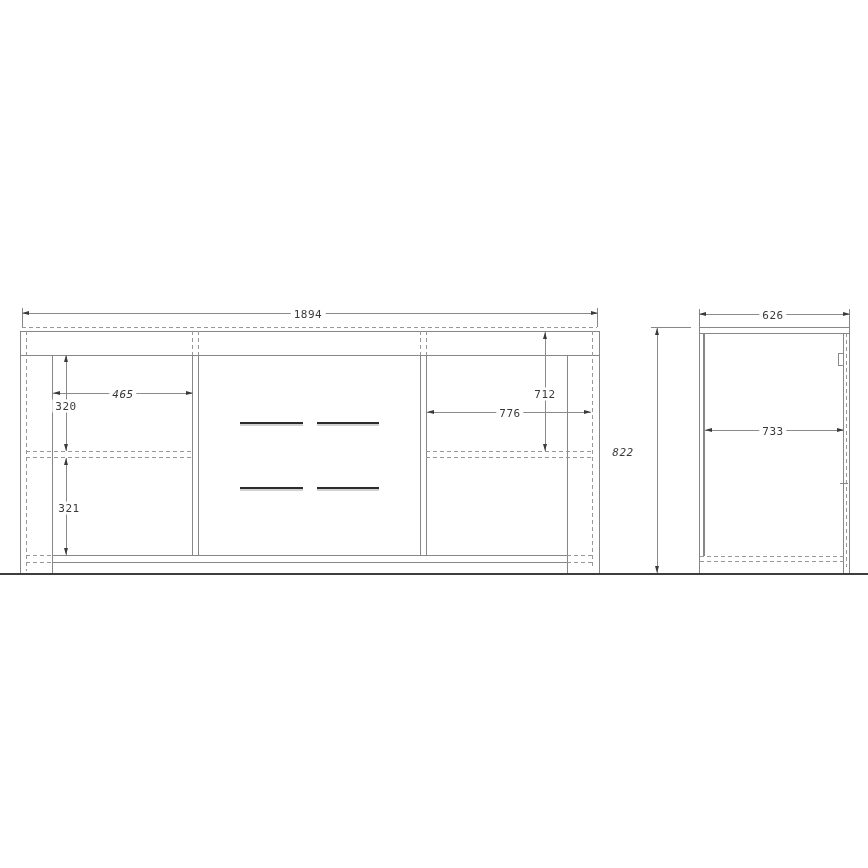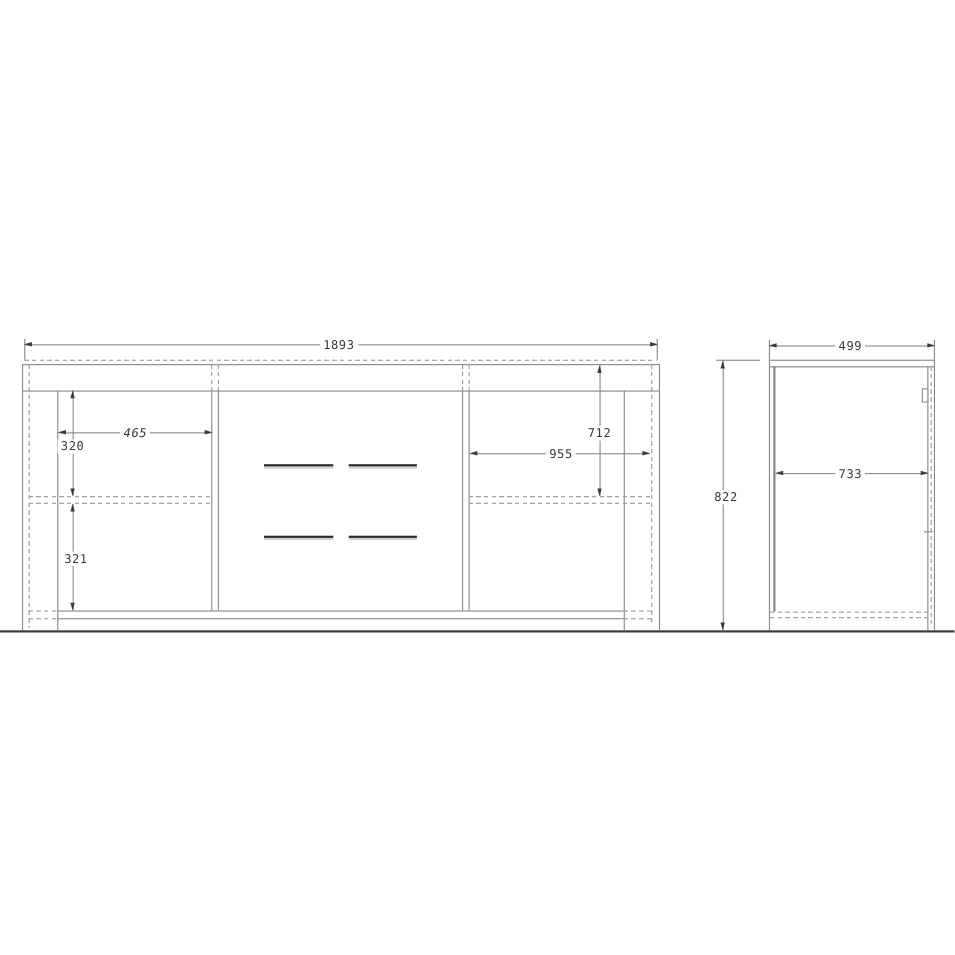--- a/index.html
+++ b/index.html
@@ -66,73 +66,73 @@
     <div class="handle" style="left:240px; top:422px; width:63px;"></div>
     <div class="handle" style="left:317px; top:422px; width:62px;"></div>
     <div class="handle" style="left:240px; top:487px; width:63px;"></div>
     <div class="handle" style="left:317px; top:487px; width:62px;"></div>
 
     <div class="ln" style="left:22px; top:308px; width:1px; height:19px;"></div>
     <div class="ln" style="left:597px; top:308px; width:1px; height:19px;"></div>
     <div class="dim" style="left:22px; top:313px; width:576px; height:1px;"></div>
     <div class="arr l" style="left:22px; top:311px;"></div>
     <div class="arr r" style="left:591px; top:311px;"></div>
-    <div class="lbl" style="left:308px; top:314px;">1893</div>
+    <div class="lbl" style="left:308px; top:314px;">1894</div>
 
     <div class="dim" style="left:53px; top:393px; width:140px; height:1px;"></div>
     <div class="arr l" style="left:53px; top:391px;"></div>
     <div class="arr r" style="left:186px; top:391px;"></div>
     <div class="lbl" style="left:123px; top:394px;font-style:italic;">465</div>
 
     <div class="dim" style="left:66px; top:355px; width:1px; height:96px;"></div>
     <div class="arr u" style="left:64px; top:355px;"></div>
     <div class="arr d" style="left:64px; top:444px;"></div>
     <div class="lbl" style="left:66px; top:406px;">320</div>
 
     <div class="dim" style="left:66px; top:458px; width:1px; height:97px;"></div>
     <div class="arr u" style="left:64px; top:458px;"></div>
     <div class="arr d" style="left:64px; top:548px;"></div>
     <div class="lbl" style="left:69px; top:508px;">321</div>
 
     <div class="dim" style="left:427px; top:412px; width:164px; height:1px;"></div>
     <div class="arr l" style="left:427px; top:410px;"></div>
     <div class="arr r" style="left:584px; top:410px;"></div>
-    <div class="lbl" style="left:510px; top:413px;">955</div>
+    <div class="lbl" style="left:510px; top:413px;">776</div>
 
     <div class="dim" style="left:545px; top:332px; width:1px; height:119px;"></div>
     <div class="arr u" style="left:543px; top:332px;"></div>
     <div class="arr d" style="left:543px; top:444px;"></div>
     <div class="lbl" style="left:545px; top:394px;">712</div>
 
     <div class="ln" style="left:651px; top:327px; width:40px; height:1px;"></div>
     <div class="dim" style="left:657px; top:328px; width:1px; height:245px;"></div>
     <div class="arr u" style="left:655px; top:328px;"></div>
     <div class="arr d" style="left:655px; top:566px;"></div>
-    <div class="lbl" style="left:660px; top:452px;">822</div>
+    <div class="lbl" style="left:623px; top:452px;font-style:italic;">822</div>
   </div>
 
   <div>
     <div class="ln" style="left:699px; top:327px; width:151px; height:1px;"></div>
     <div class="ln" style="left:699px; top:333px; width:151px; height:1px;"></div>
     <div class="ln" style="left:699px; top:327px; width:1px; height:246px;"></div>
     <div class="ln" style="left:849px; top:327px; width:1px; height:246px;"></div>
     <div class="ln" style="left:703px; top:333px; width:2px; height:223px;"></div>
     <div class="ln" style="left:843px; top:333px; width:1px; height:240px;"></div>
     <div class="dash-v" style="left:846px; top:333px; height:234px;"></div>
     <div class="notch" style="left:838px; top:353px; width:4px; height:11px;"></div>
     <div class="ln" style="left:840px; top:483px; width:8px; height:1px;"></div>
     <div class="dash-h" style="left:700px; top:556px; width:145px;"></div>
     <div class="dash-h" style="left:700px; top:561px; width:145px;"></div>
 
     <div class="ln" style="left:699px; top:309px; width:1px; height:18px;"></div>
     <div class="ln" style="left:849px; top:309px; width:1px; height:18px;"></div>
     <div class="dim" style="left:699px; top:314px; width:151px; height:1px;"></div>
     <div class="arr l" style="left:699px; top:312px;"></div>
     <div class="arr r" style="left:843px; top:312px;"></div>
-    <div class="lbl" style="left:773px; top:315px;">499</div>
+    <div class="lbl" style="left:773px; top:315px;">626</div>
 
     <div class="dim" style="left:705px; top:430px; width:139px; height:1px;"></div>
     <div class="arr l" style="left:705px; top:428px;"></div>
     <div class="arr r" style="left:837px; top:428px;"></div>
     <div class="lbl" style="left:773px; top:431px;">733</div>
   </div>
 
   <div class="dk" style="left:0px; top:573px; width:868px; height:2px;"></div>
 
 </div>

